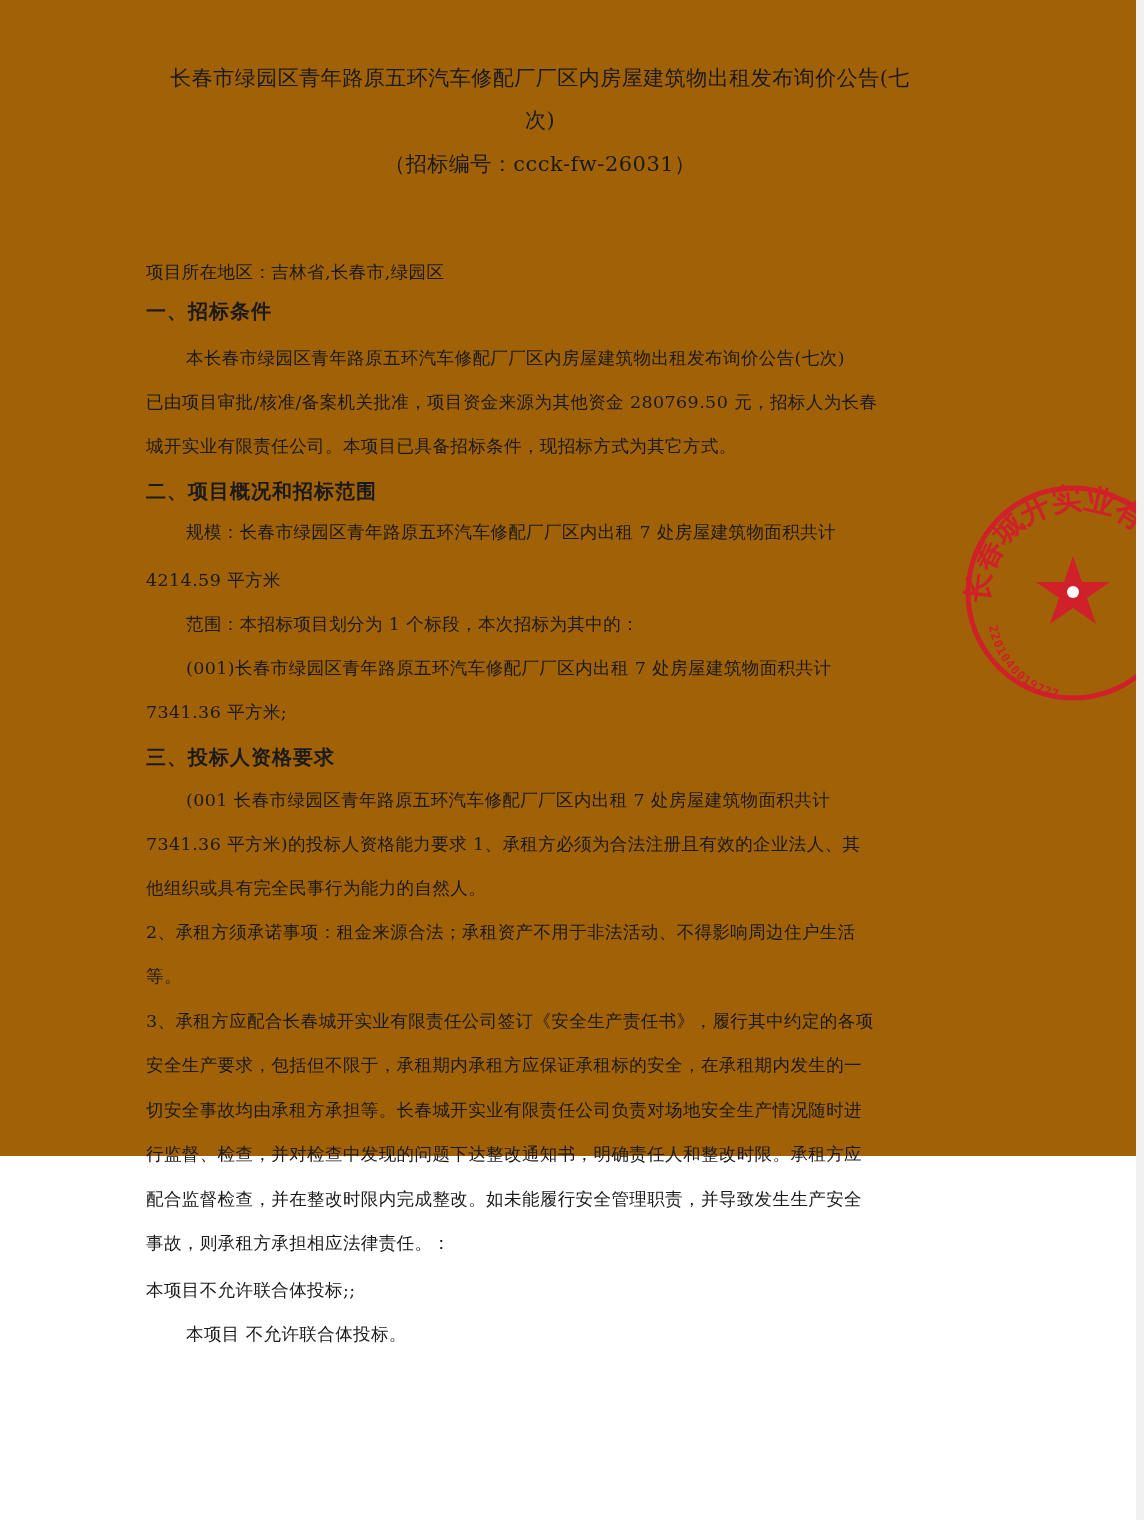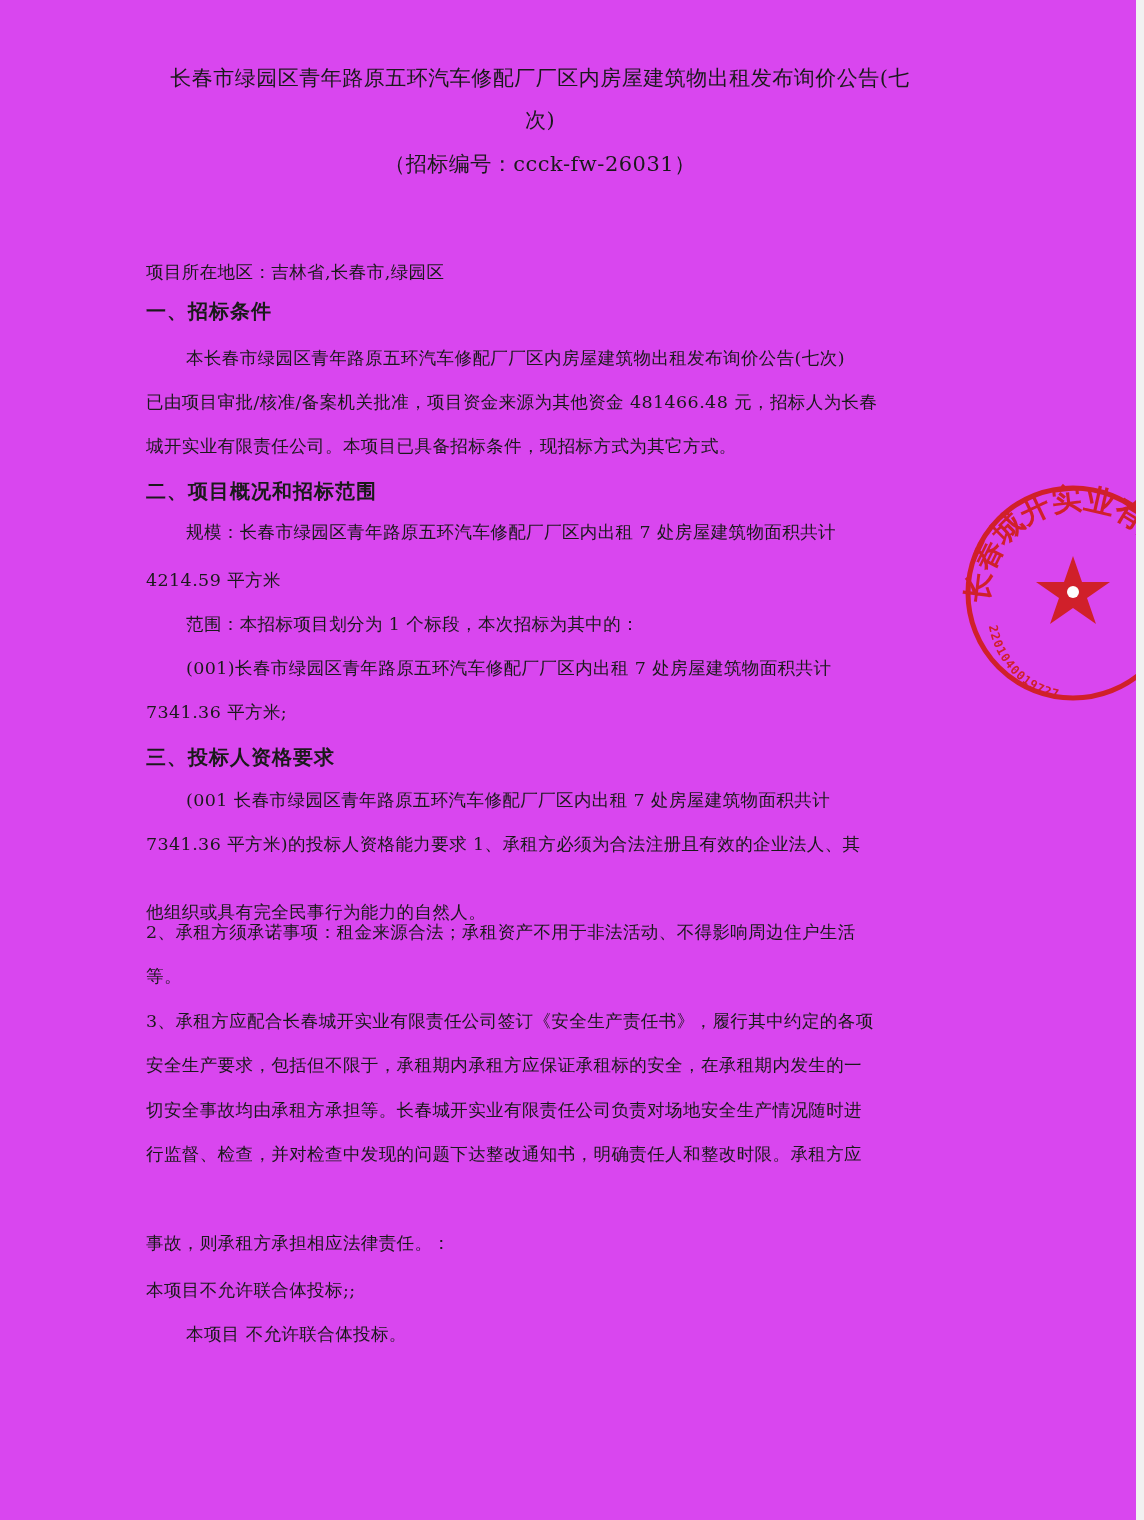--- a/index.html
+++ b/index.html
@@ -12,22 +12,22 @@
       height: 1520px;
       position: relative;
       overflow: hidden;
       font-family: "DejaVu Serif", "Liberation Serif", serif;
       color: #1a1a1a;
     }
     .page {
       position: absolute;
       left: 0; top: 0;
       width: 1144px;
-      height: 1520px;
-      background: #d946ef;
+      height: 1156px;
+      background: #a16207;
     }
     .title {
       position: absolute;
       left: 140px;
       width: 800px;
       text-align: center;
       font-size: 21px;
       letter-spacing: 0.5px;
     }
     .title.t1 { top: 64px; }
@@ -73,40 +73,41 @@
 <div class="page">
 
   <div class="title t1">长春市绿园区青年路原五环汽车修配厂厂区内房屋建筑物出租发布询价公告(七</div>
   <div class="title t2">次)</div>
   <div class="title t3">（招标编号：ccck-fw-26031）</div>
 
   <div class="line" style="top:260px;">项目所在地区：吉林省,长春市,绿园区</div>
 
   <div class="heading" style="top:298px;">一、招标条件</div>
   <div class="line indent" style="top:346px;">本长春市绿园区青年路原五环汽车修配厂厂区内房屋建筑物出租发布询价公告(七次)</div>
-  <div class="line" style="top:390px;">已由项目审批/核准/备案机关批准，项目资金来源为其他资金 481466.48 元，招标人为长春</div>
+  <div class="line" style="top:390px;">已由项目审批/核准/备案机关批准，项目资金来源为其他资金 280769.50 元，招标人为长春</div>
   <div class="line" style="top:434px;">城开实业有限责任公司。本项目已具备招标条件，现招标方式为其它方式。</div>
 
   <div class="heading" style="top:478px;">二、项目概况和招标范围</div>
   <div class="line indent" style="top:520px;">规模：长春市绿园区青年路原五环汽车修配厂厂区内出租  7  处房屋建筑物面积共计</div>
   <div class="line" style="top:568px;">4214.59  平方米</div>
   <div class="line indent" style="top:612px;">范围：本招标项目划分为 1 个标段，本次招标为其中的：</div>
   <div class="line indent" style="top:656px;">(001)长春市绿园区青年路原五环汽车修配厂厂区内出租  7  处房屋建筑物面积共计</div>
   <div class="line" style="top:700px;">7341.36  平方米;</div>
 
   <div class="heading" style="top:744px;">三、投标人资格要求</div>
   <div class="line indent" style="top:788px;text-align:center;">(001 长春市绿园区青年路原五环汽车修配厂厂区内出租  7  处房屋建筑物面积共计</div>
   <div class="line" style="top:832px;text-align:center;">7341.36  平方米)的投标人资格能力要求 1、承租方必须为合法注册且有效的企业法人、其</div>
-  <div class="line" style="top:900px;">他组织或具有完全民事行为能力的自然人。</div>
+  <div class="line" style="top:876px;">他组织或具有完全民事行为能力的自然人。</div>
   <div class="line" style="top:920px;">2、承租方须承诺事项：租金来源合法；承租资产不用于非法活动、不得影响周边住户生活</div>
   <div class="line" style="top:964px;">等。</div>
   <div class="line" style="top:1009px;">3、承租方应配合长春城开实业有限责任公司签订《安全生产责任书》，履行其中约定的各项</div>
   <div class="line" style="top:1053px;">安全生产要求，包括但不限于，承租期内承租方应保证承租标的安全，在承租期内发生的一</div>
   <div class="line" style="top:1098px;">切安全事故均由承租方承担等。长春城开实业有限责任公司负责对场地安全生产情况随时进</div>
   <div class="line" style="top:1142px;">行监督、检查，并对检查中发现的问题下达整改通知书，明确责任人和整改时限。承租方应</div>
+  <div class="line" style="top:1187px;">配合监督检查，并在整改时限内完成整改。如未能履行安全管理职责，并导致发生生产安全</div>
   <div class="line" style="top:1231px;">事故，则承租方承担相应法律责任。：</div>
   <div class="line" style="top:1278px;">本项目不允许联合体投标;;</div>
   <div class="line indent" style="top:1322px;">本项目 不允许联合体投标。</div>
 
   <div class="stamp">
     <svg viewBox="0 0 230 230" xmlns="http://www.w3.org/2000/svg">
       <defs>
         <path id="arcTop" d="M 30 125 A 90 90 0 0 1 200 80"></path>
         <path id="arcBot" d="M 30 140 A 88 88 0 0 0 170 205"></path>
       </defs>

